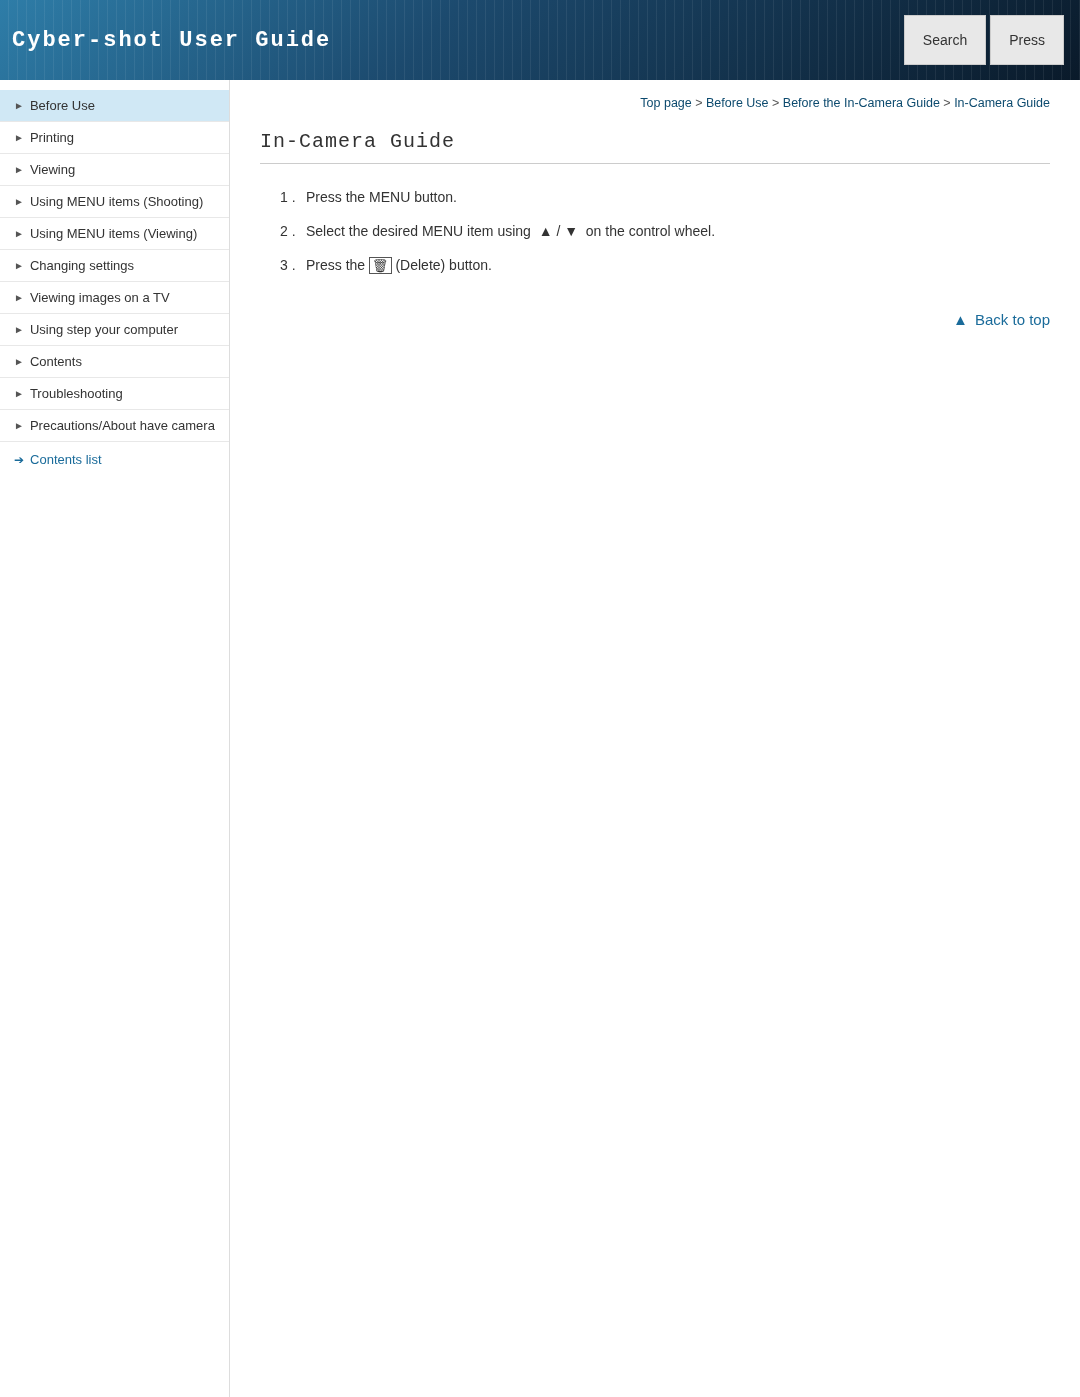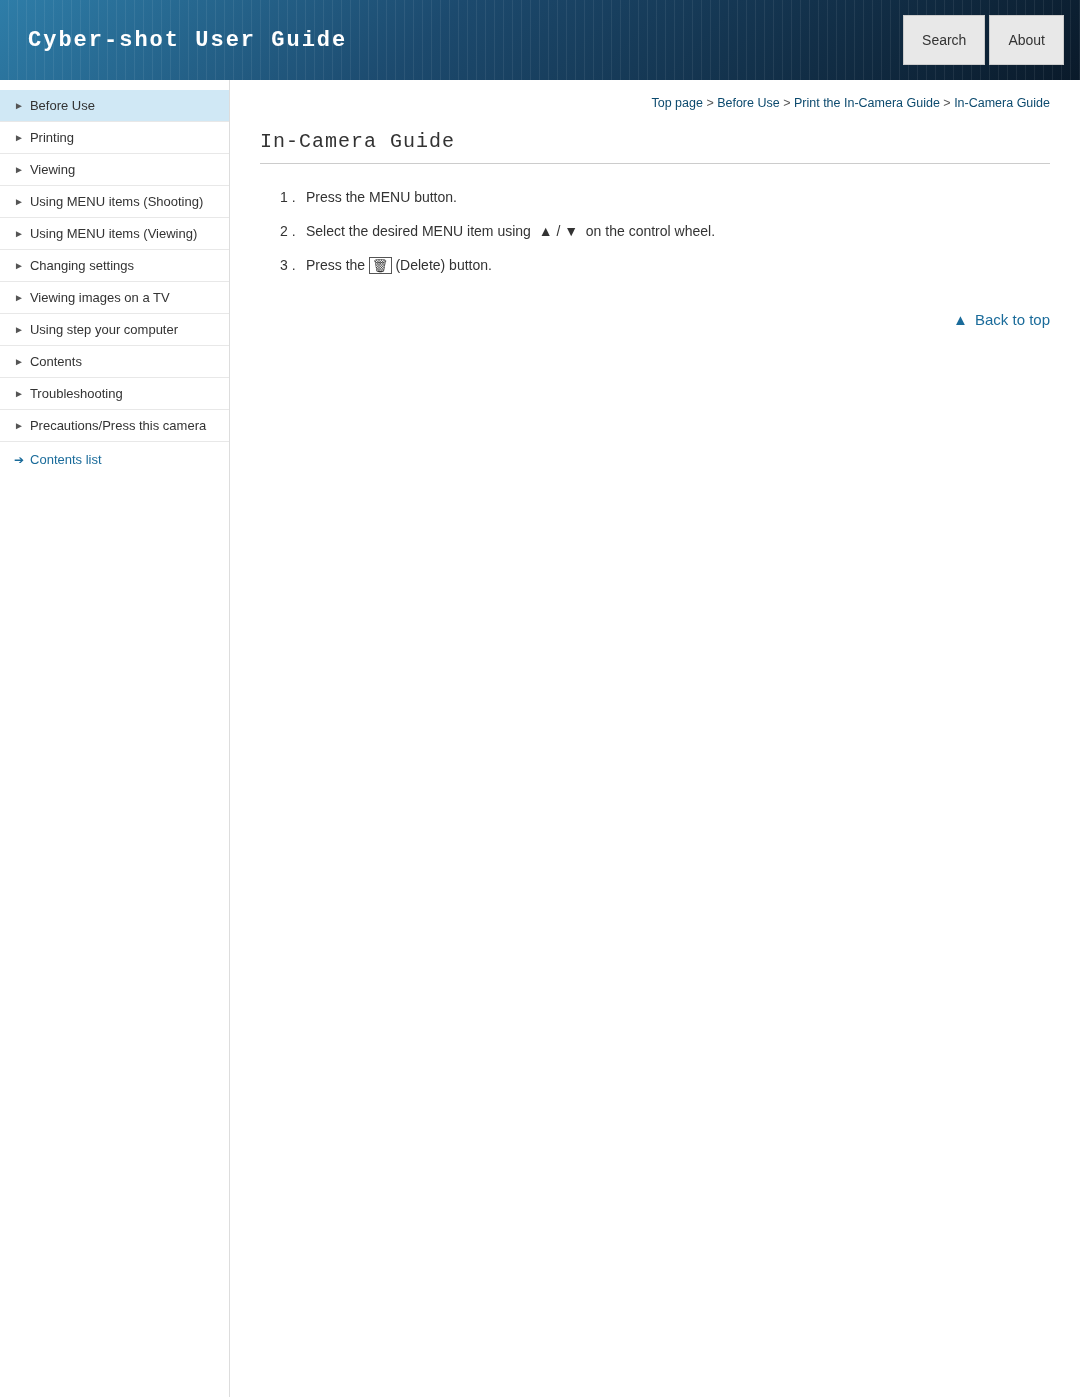--- a/index.html
+++ b/index.html
@@ -39,21 +39,21 @@
         rgba(255,255,255,0.07) 9px
       );
     }
 
     .header-title {
       color: #fff;
       font-size: 22px;
       font-family: 'Courier New', monospace;
       font-weight: bold;
       letter-spacing: 2px;
-      padding: 0 28px;
+      padding: 0 12px;
       display: flex;
       align-items: center;
       z-index: 1;
     }
 
     .header-buttons {
       margin-left: auto;
       display: flex;
       align-items: center;
       padding-right: 16px;
@@ -197,21 +197,21 @@
     }
   </style>
 </head>
 <body>
 
 <div class="header">
   <div class="header-stripe"></div>
   <div class="header-title">Cyber-shot User Guide</div>
   <div class="header-buttons">
     <button class="header-btn">Search</button>
-    <button class="header-btn">About</button>
+    <button class="header-btn">Press</button>
   </div>
 </div>
 
 <div class="main-container">
 
   <div class="sidebar">
 
     <div class="sidebar-item active">
       <span class="arrow">►</span>
       <span>Before Use</span>
@@ -257,37 +257,37 @@
       <span>Contents</span>
     </div>
 
     <div class="sidebar-item">
       <span class="arrow">►</span>
       <span>Troubleshooting</span>
     </div>
 
     <div class="sidebar-item">
       <span class="arrow">►</span>
-      <span>Precautions/Press this camera</span>
+      <span>Precautions/About have camera</span>
     </div>
 
     <div class="sidebar-contents">
       <span class="arrow-right">➔</span>
       <span>Contents list</span>
     </div>
   </div>
 
   <div class="content">
 
     <div class="breadcrumb">
       <a href="#">Top page</a>
       <span> &gt; </span>
       <a href="#">Before Use</a>
       <span> &gt; </span>
-      <a href="#">Print the In-Camera Guide</a>
+      <a href="#">Before the In-Camera Guide</a>
       <span> &gt; </span>
       <a href="#">In-Camera Guide</a>
     </div>
 
     <h1 class="page-title">In-Camera Guide</h1>
 
     <div class="content-body">
       <ol>
 
         <li>

